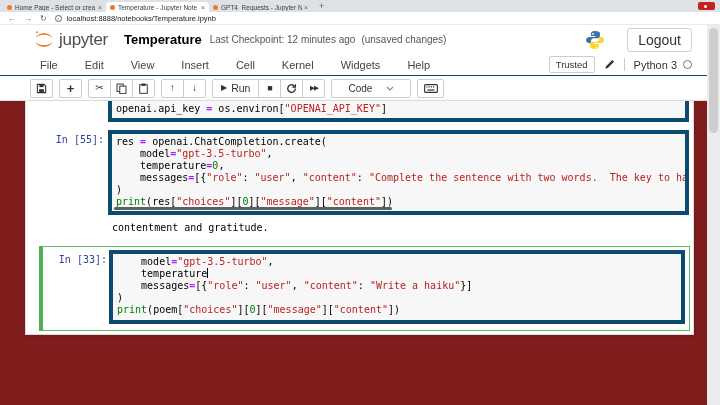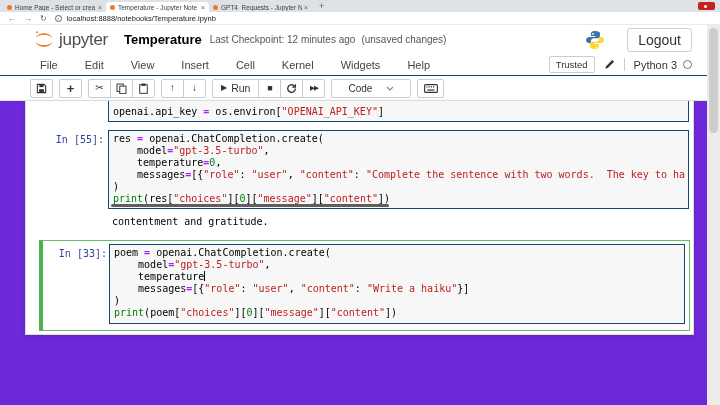--- a/index.html
+++ b/index.html
@@ -64,35 +64,35 @@
   .btn-group .tbtn + .tbtn { margin-left:-1px; border-radius:0; }
   .btn-group .tbtn:first-child { border-radius:2px 0 0 2px; }
   .btn-group .tbtn:last-child { border-radius:0 2px 2px 0; }
   .btn-group .tbtn:only-child { border-radius:2px; }
   .run-btn { padding:0 8px; gap:4px; font-size:10.5px; }
   .glyph { font-size:10px; line-height:1; }
   .ff-glyph { font-size:6.5px; letter-spacing:-1px; }
   .type-select { width:80px; padding:0 16px; justify-content:space-between; }
 
   
-  .page { position:absolute; top:101px; left:0; right:0; bottom:0; background:#6d28d9;padding-left:44px; }
+  .page { position:absolute; top:101px; left:0; right:0; bottom:0; background:#7f1d1d;padding-left:44px; }
   .container { position:absolute; left:25px; top:0; width:669px; height:234px; background:#fff;
                border:1px solid #dcdcdc; border-top:none; box-shadow:0 1px 4px rgba(0,0,0,.14); }
 
   .mono, .codebox, .prompt, .output { font-family:"DejaVu Sans Mono", monospace;
                                       font-size:10px; line-height:12px; }
   .cm-line { white-space:pre; height:12px; }
   .tok-v { color:#000; }
   .tok-o { color:#AA22FF; font-weight:bold; }
   .tok-s { color:#BA2121; }
   .tok-n { color:#008000; }
   .tok-b { color:#008000; }
   .tok-cursor { display:inline-block; width:1px; height:10px; background:#000; vertical-align:-1px; }
 
-  .codebox { background:#f7f7f7; border:1px solid #0c4a6e; overflow:hidden; }
+  .codebox { background:#f7f7f7; border:4px solid #0c4a6e; overflow:hidden; }
 
   .cell-clipped { display:flex; }
   .cell-clipped .codebox { margin-left:82px; width:581px; height:21px; border-top:none;
                            display:flex; align-items:flex-end; padding:0 0 3px 4px; }
 
   .cellrow { display:flex; }
   .prompt { width:78px; text-align:right; color:#303F9F; padding-top:4px; flex:none; }
   .cell-55 { margin-top:8px; }
   .cell-55 .codebox { margin-left:4px; width:581px; padding:2px 0 3px 4px; position:relative; }
   .hscroll { position:absolute; left:2px; bottom:1px; width:278px; height:3px;
@@ -285,21 +285,20 @@
           <div class="hscroll"></div>
         </div>
     </div>
     <div class="cellrow">
       <div class="output">contentment and gratitude.</div>
     </div>
 
     <div class="cell-selected">
       <div class="prompt">In [33]:</div>
       <div class="codebox">
-          <div class="cm-line"><span class="tok-v">poem </span><span class="tok-o">=</span><span class="tok-v"> openai.ChatCompletion.create(</span></div>
           <div class="cm-line"><span class="tok-v">    model</span><span class="tok-o">=</span><span class="tok-s">"gpt-3.5-turbo"</span><span class="tok-v">,</span></div>
           <div class="cm-line"><span class="tok-v">    temperature</span><span class="tok-cursor"></span></div>
           <div class="cm-line"><span class="tok-v">    messages</span><span class="tok-o">=</span><span class="tok-v">[{</span><span class="tok-s">"role"</span><span class="tok-v">: </span><span class="tok-s">"user"</span><span class="tok-v">, </span><span class="tok-s">"content"</span><span class="tok-v">: </span><span class="tok-s">"Write a haiku"</span><span class="tok-v">}]</span></div>
           <div class="cm-line"><span class="tok-v">)</span></div>
           <div class="cm-line"><span class="tok-b">print</span><span class="tok-v">(poem[</span><span class="tok-s">"choices"</span><span class="tok-v">][</span><span class="tok-n">0</span><span class="tok-v">][</span><span class="tok-s">"message"</span><span class="tok-v">][</span><span class="tok-s">"content"</span><span class="tok-v">])</span></div>
         </div>
     </div>
 
   </div>
 </div>

